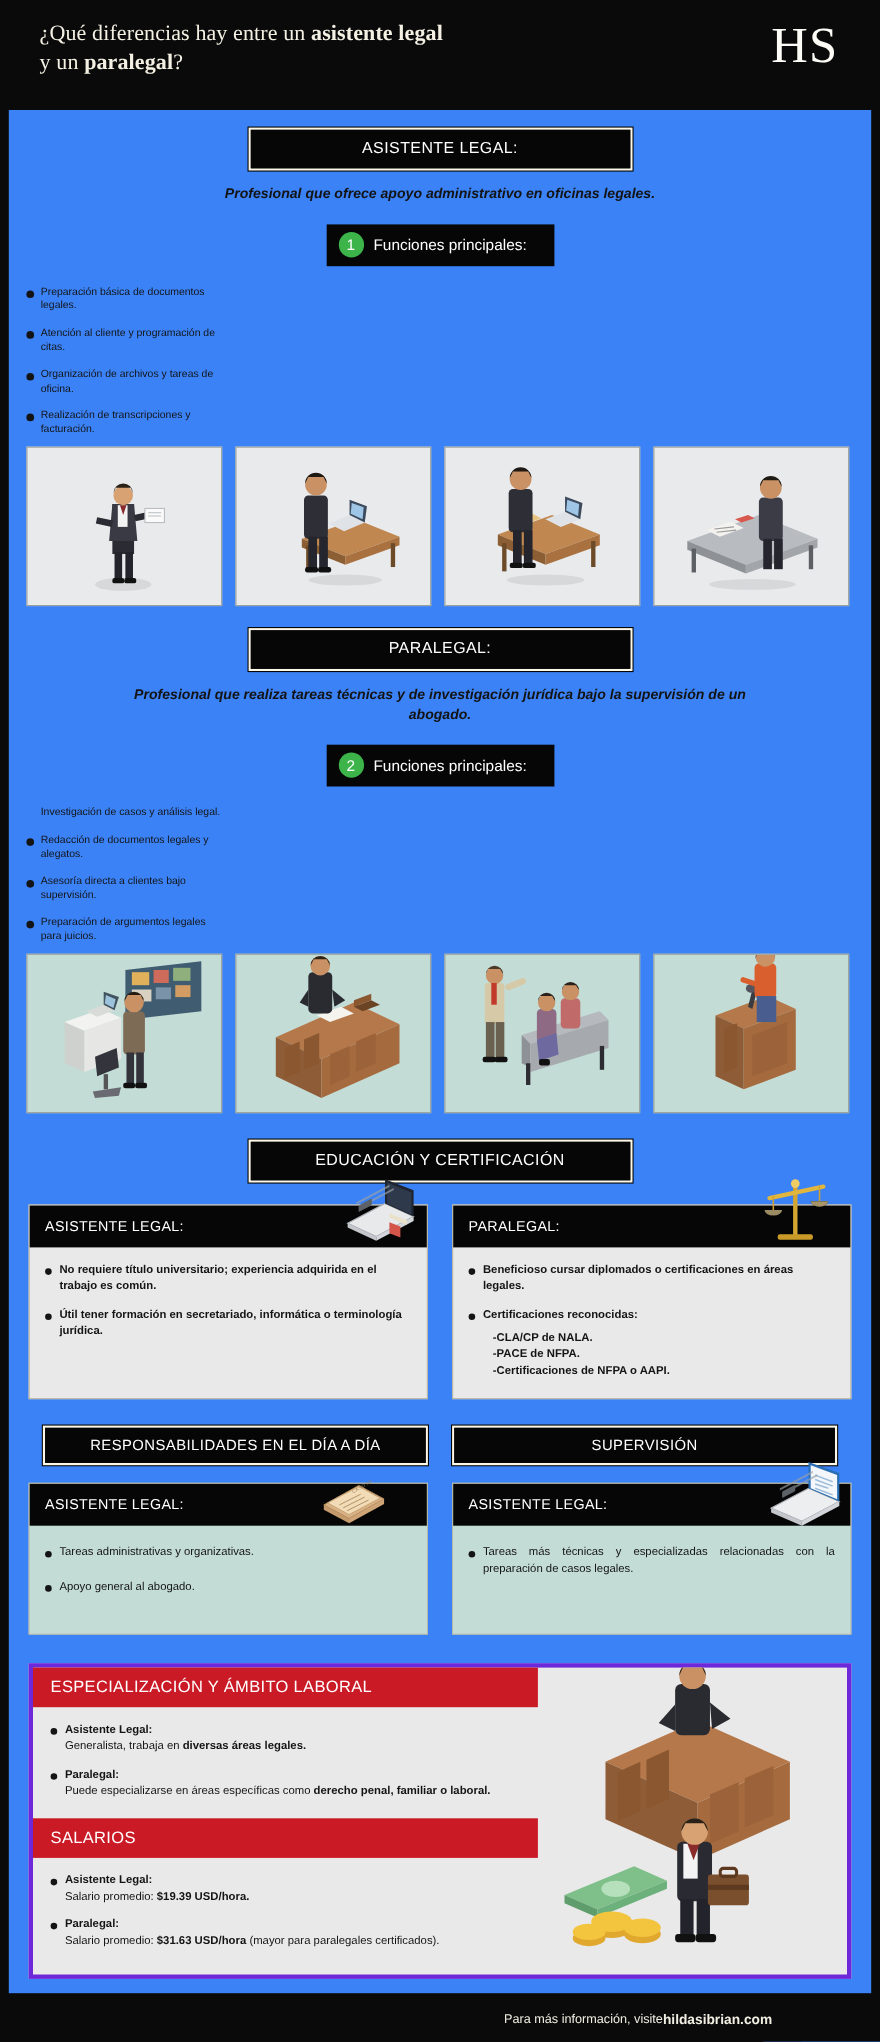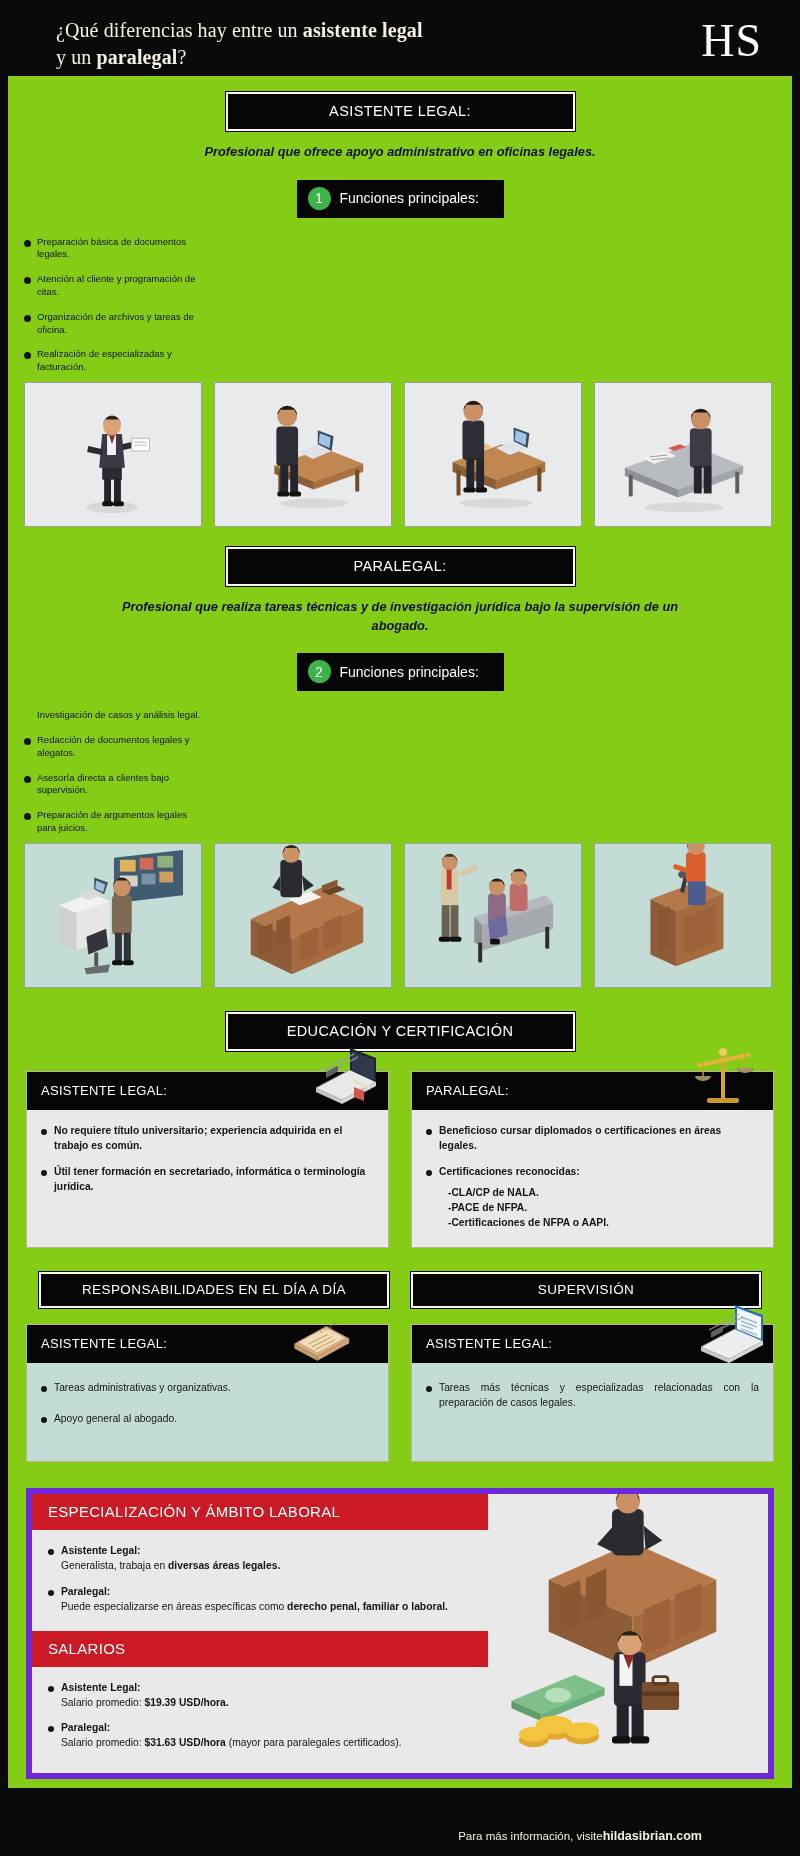--- a/index.html
+++ b/index.html
@@ -9,38 +9,38 @@
     font-family:"Liberation Sans", sans-serif;
     width:800px; height:1856px;
     overflow:hidden;
     position:relative;
   }
 
   
   .header {
     height:88px; background:#0a0a0a;
     display:flex; align-items:center; justify-content:space-between;
-    padding:0 38px 0 56px;
+    padding:0 38px 0 36px;
   }
   .header-title {
     color:#f4f1e4; font-family:"Liberation Serif", serif;
     font-size:20px; line-height:1.35; letter-spacing:.1px;
   }
   .header-title b { font-weight:700; }
   .logo {
     color:#fdfcf6; font-family:"Liberation Serif", serif;
     font-size:46px; letter-spacing:1px; line-height:1;
     padding-bottom:6px;
   }
 
   
   .canvas {
-    position:absolute; left:8px; top:76px;
+    position:absolute; left:8px; top:100px;
     width:784px; height:1712px;
-    background:#84cc16;
+    background:#3b82f6;
     padding:0;
   }
 
   
   .banner {
     background:#060606; color:#fff;
     border:2px solid #060606;
     box-shadow:0 0 0 2px #fdf8e7, 0 0 0 3px #060606;
     text-align:center;
     font-size:14.5px; letter-spacing:.4px;
@@ -111,21 +111,21 @@
 
   
   .hdr-row { display:flex; padding:0 33px; gap:26px; margin-top:26px; }
   .hdr-row .banner { width:100%; font-size:13.5px; padding:6px 8px 7px; }
 
   .card.mint .card-body { background:#c3dcd6; }
   .card.mint { background:#c3dcd6; }
   .card.mint .li .txt { font-weight:400; font-size:10.3px; }
 
   
-  .red-wrap { margin:26px 18px 0; border:6px solid #6d28d9; background:#e9e9e9; position:relative; }
+  .red-wrap { margin:26px 18px 0; border:4px solid #6d28d9; background:#e9e9e9; position:relative; }
   .red-bar {
     background:#ca1a26; color:#fff;
     font-size:15px; padding:9px 16px 10px;
     letter-spacing:.3px; width:62%;
   }
   .red-body { padding:14px 16px 16px; width:62%; }
   .red-body .li .txt { font-weight:400; font-size:10.3px; }
   .red-body .li .txt b { font-weight:700; }
   .red-art { position:absolute; right:0; top:0; width:38%; height:100%; }
 
@@ -173,21 +173,21 @@
     <div class="cap">
         <span class="dot"></span>
         <span class="txt">Atención al cliente y programación de citas.</span>
       </div>
     <div class="cap">
         <span class="dot"></span>
         <span class="txt">Organización de archivos y tareas de oficina.</span>
       </div>
     <div class="cap">
         <span class="dot"></span>
-        <span class="txt">Realización de especializadas y facturación.</span>
+        <span class="txt">Realización de transcripciones y facturación.</span>
       </div>
   </div>
 
   <div class="panel-row">
     <div class="panel grey">
       <svg viewBox="0 0 178 145">
           <g>
         <ellipse cx="88" cy="126" rx="26" ry="6" fill="#d6d8da"></ellipse>
         <rect x="78" y="52" width="20" height="46" fill="#2b2b33"></rect>
         <path d="M78 52 L98 52 L101 86 L75 86 Z" fill="#3a3a44"></path>

